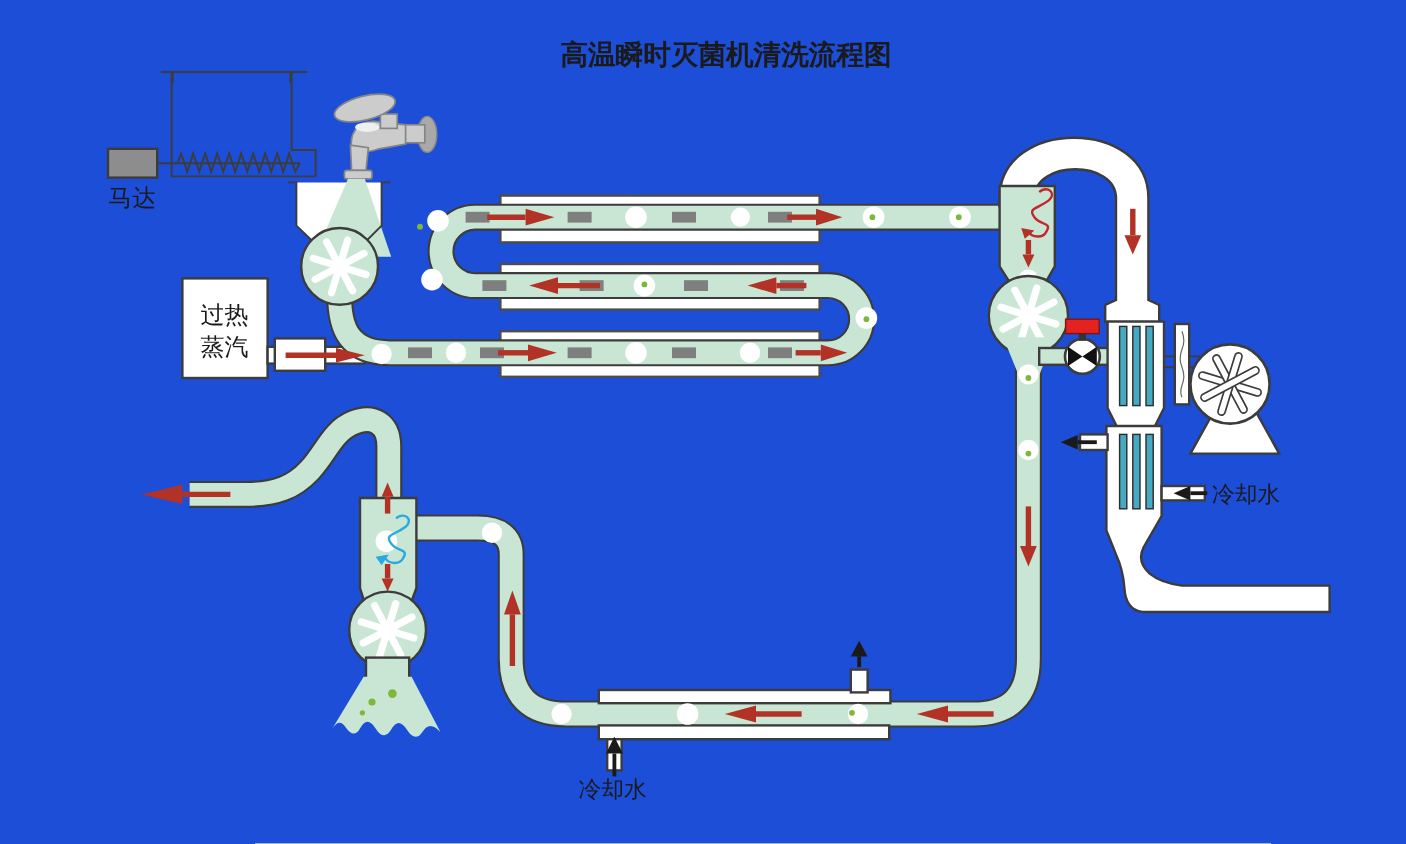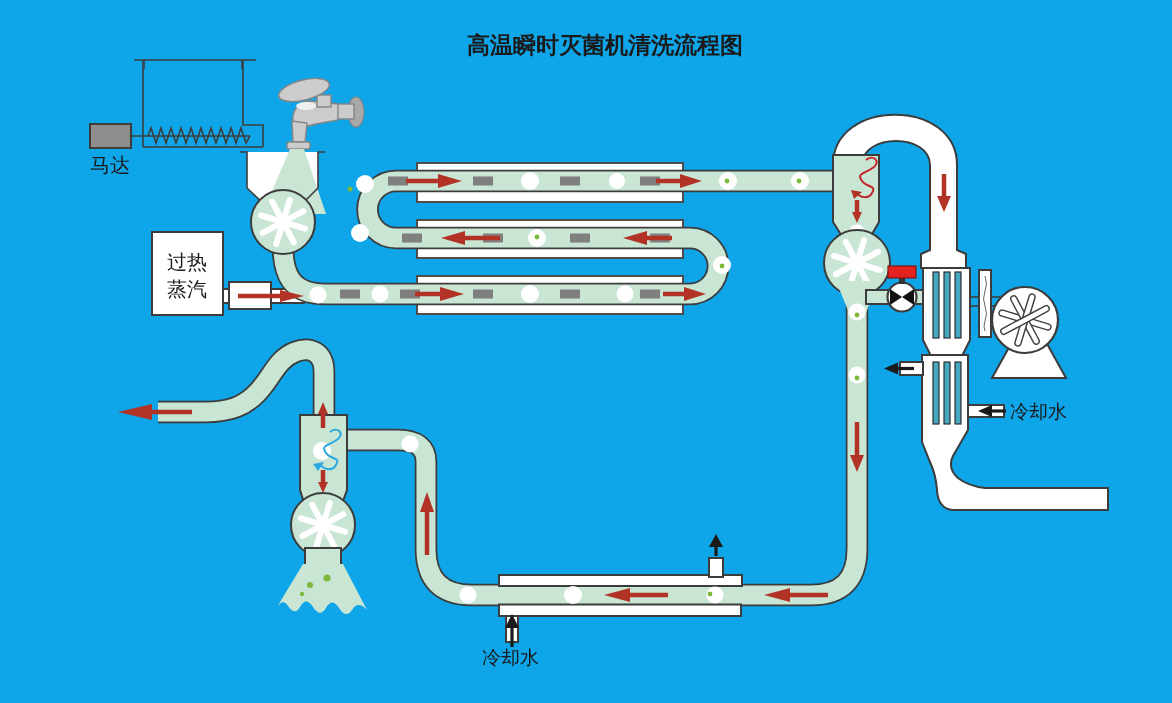--- a/index.html
+++ b/index.html
@@ -1,16 +1,16 @@
 <!DOCTYPE html>
 <html style="--pipe: #c9e6d4; --outline: #3c3c3c; --boxline: #4d4d4d; --arrow: #b23226; --slug: #7f7f7f; --motor_gray: #8d8d8d; --exchanger: #45a9c2; --handle: #e42320; --spiral_blue: #2aa9e0; --spiral_red: #c1272d; --particle: #7db83a; --ink: #1a1a1a;"><head>
 <meta charset="utf-8">
 <style>
   html,body{margin:0;padding:0;background:#ffffff;}
-  .stage{position:relative;width:1172px;height:703px;background:#0ea5e9;overflow:hidden;
+  .stage{position:relative;width:1172px;height:703px;background:#1d4ed8;overflow:hidden;
          font-family:"Liberation Sans", sans-serif;}
   svg{position:absolute;left:0;top:0;}
   .title-text{font-family:"Liberation Sans",sans-serif;font-size:23px;font-weight:bold;fill:var(--ink);}
   .lbl{font-family:"Liberation Sans",sans-serif;font-size:20px;fill:var(--ink);}
   .lbl-s{font-family:"Liberation Sans",sans-serif;font-size:19px;fill:var(--ink);}
   .outl{fill:#ffffff;stroke:var(--outline);stroke-width:2;}
   .boxl{fill:#ffffff;stroke:var(--boxline);stroke-width:2;}
   .gbody{fill:var(--pipe);stroke:var(--outline);stroke-width:2;}
   .gfill{fill:var(--pipe);stroke:none;}
   .pipe-d{fill:none;stroke:var(--outline);stroke-width:22.5;}

